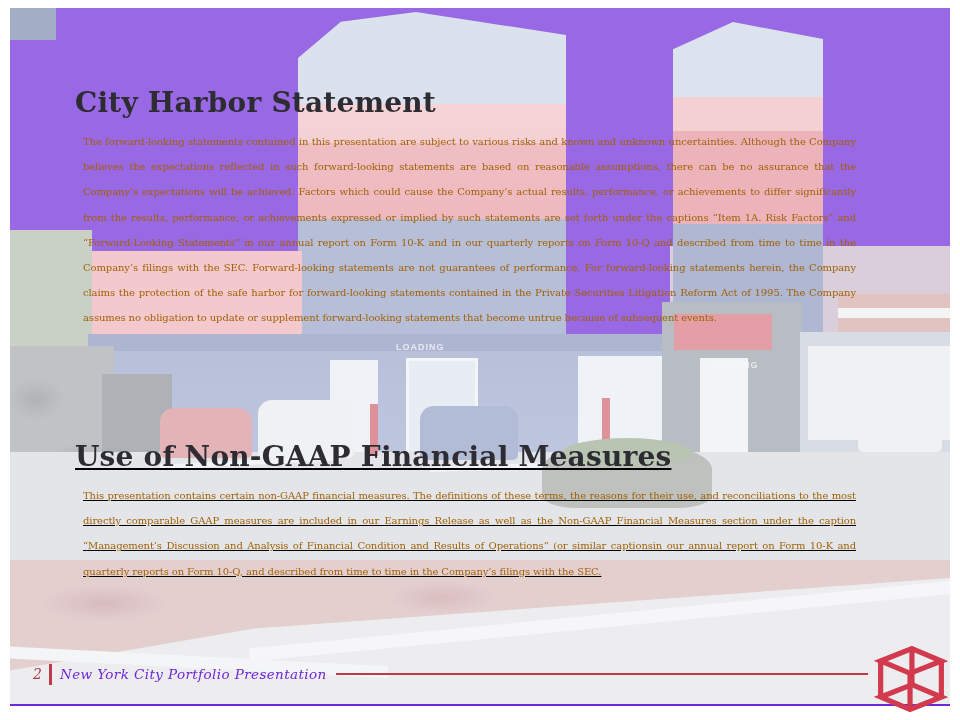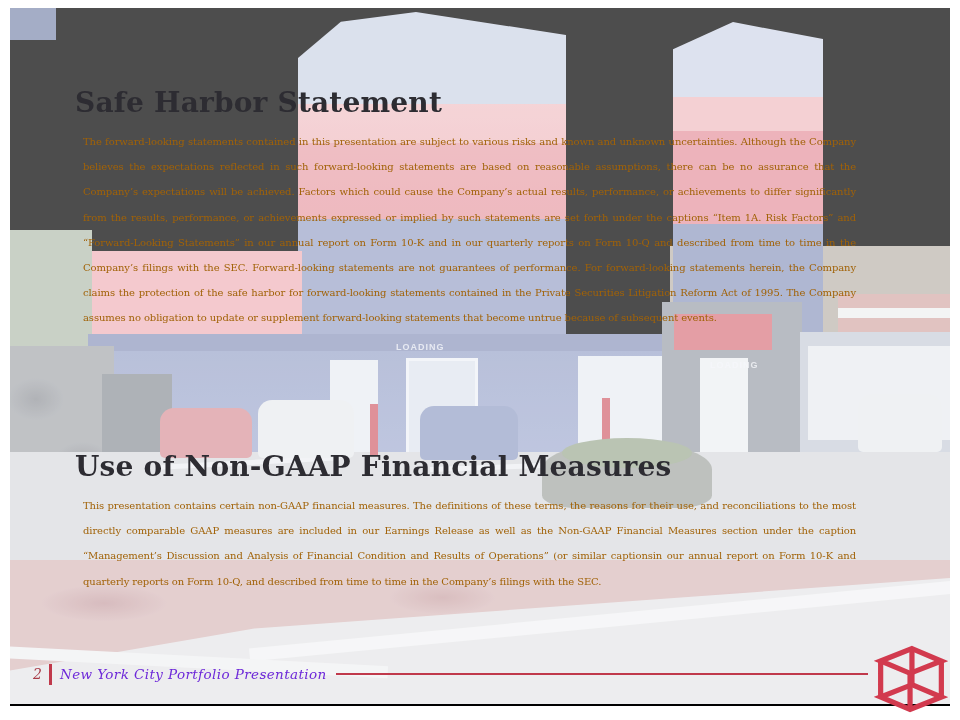--- a/index.html
+++ b/index.html
@@ -1,21 +1,21 @@
 <!DOCTYPE html>
 <html><head>
 <meta charset="utf-8">
 <style>
   html,body{margin:0;padding:0;background:#ffffff;}
   .slide{
     position:relative;width:960px;height:720px;background:#ffffff;overflow:hidden;
     font-family:"DejaVu Serif", serif;
   }
   
-  .photo{position:absolute;left:10px;top:8px;right:10px;bottom:14px;overflow:hidden;background:#000000;}
+  .photo{position:absolute;left:10px;top:8px;right:10px;bottom:14px;overflow:hidden;background:#6d28d9;}
   .photo div{position:absolute;}
   .bg-topleft-block{left:0;top:0;width:46px;height:32px;background:#7d8aae;}
   .bg-city{left:660px;top:238px;width:280px;height:96px;background:#dbd2c9;opacity:.85;}
   .bg-brick{left:828px;top:286px;width:112px;height:84px;background:#d4a9a6;}
   .bg-brick-stripe{left:828px;top:300px;width:112px;height:10px;background:#eef0f0;}
   .bg-tower-left{
     left:288px;top:4px;width:268px;height:328px;
     clip-path:polygon(0 14%,16% 3%,44% 0,100% 7%,100% 100%,0 100%);
     background:linear-gradient(180deg,#ccd4e6 0%,#ccd4e6 28%,#f1c2c6 28%,#f0bcc1 40%,#e9a3ab 40%,#e79ba4 63%,#98a3c7 63%,#98a3c7 100%);
   }
@@ -67,21 +67,21 @@
       radial-gradient(ellipse 66px 22px at 92% 62%,#b6c1ac 0%,rgba(182,193,172,0) 70%);}
   .bg-concrete{left:0;top:556px;width:940px;height:140px;background:#e6e6e8;
     clip-path:polygon(26% 46%,100% 10%,100% 100%,0 100%,0 76%);}
   .bg-curb1{left:238px;top:606px;width:720px;height:13px;background:#f2f3f5;transform:rotate(-5.5deg);}
   .bg-curb2{left:-12px;top:648px;width:390px;height:12px;background:#f0f1f3;transform:rotate(3deg);}
   .bg-veil{left:0;top:0;width:940px;height:696px;background:rgba(255,255,255,0.30);}
   
   .content{position:absolute;inset:0;}
   .sec{position:absolute;left:75px;width:789px;}
   .sec-1{top:86px;}
-  .sec-2{top:450px;}
+  .sec-2{top:440px;text-decoration:underline;}
   .sec h1{
     margin:0 0 9px 0;font-size:28px;line-height:34px;font-weight:bold;
     color:#2d2c32;letter-spacing:.2px;
   }
   .sec p{
     margin:8px;font-size:10px;line-height:25.2px;color:#a16207;
     text-align:justify;letter-spacing:-.1px;
   }
   
   .footer{
@@ -134,21 +134,21 @@
     <div class="bg-shrub"></div>
     <div class="bg-mulch"></div>
     <div class="bg-concrete"></div>
     <div class="bg-curb1"></div>
     <div class="bg-curb2"></div>
     <div class="bg-veil"></div>
   </div>
 
   <main class="content">
     <section class="sec sec-1">
-      <h1>Safe Harbor Statement</h1>
+      <h1>City Harbor Statement</h1>
       <p>The forward-looking statements contained in this presentation are subject to various risks and known and unknown uncertainties.  Although the Company believes the expectations reflected in such forward-looking statements are based on reasonable assumptions, there can be no assurance that the Company’s expectations will be achieved.  Factors which could cause the Company’s actual results, performance, or achievements to differ significantly from the results, performance, or achievements expressed or implied by such statements are set forth under the captions “Item 1A. Risk Factors” and “Forward-Looking Statements” in our annual report on Form 10-K and in our quarterly reports on Form 10-Q and described from time to time in the Company’s filings with the SEC.  Forward-looking statements are not guarantees of performance.  For forward-looking statements herein, the Company claims the protection of the safe harbor for forward-looking statements contained in the Private Securities Litigation Reform Act of 1995.  The Company assumes no obligation to update or supplement forward-looking statements that become untrue because of subsequent events.</p>
     </section>
     <section class="sec sec-2">
       <h1>Use of Non-GAAP Financial Measures</h1>
       <p>This presentation contains certain non-GAAP financial measures.  The definitions of these terms, the reasons for their use, and reconciliations to the most directly comparable GAAP measures are included in our Earnings Release as well as the Non-GAAP Financial Measures section under the caption “Management’s Discussion and Analysis of Financial Condition and Results of Operations” (or similar captionsin our annual report on Form 10-K and quarterly reports on Form 10-Q, and described from time to time in the Company’s filings with the SEC.</p>
     </section>
   </main>
 
   <footer class="footer">
     <span class="pgnum">2</span>

